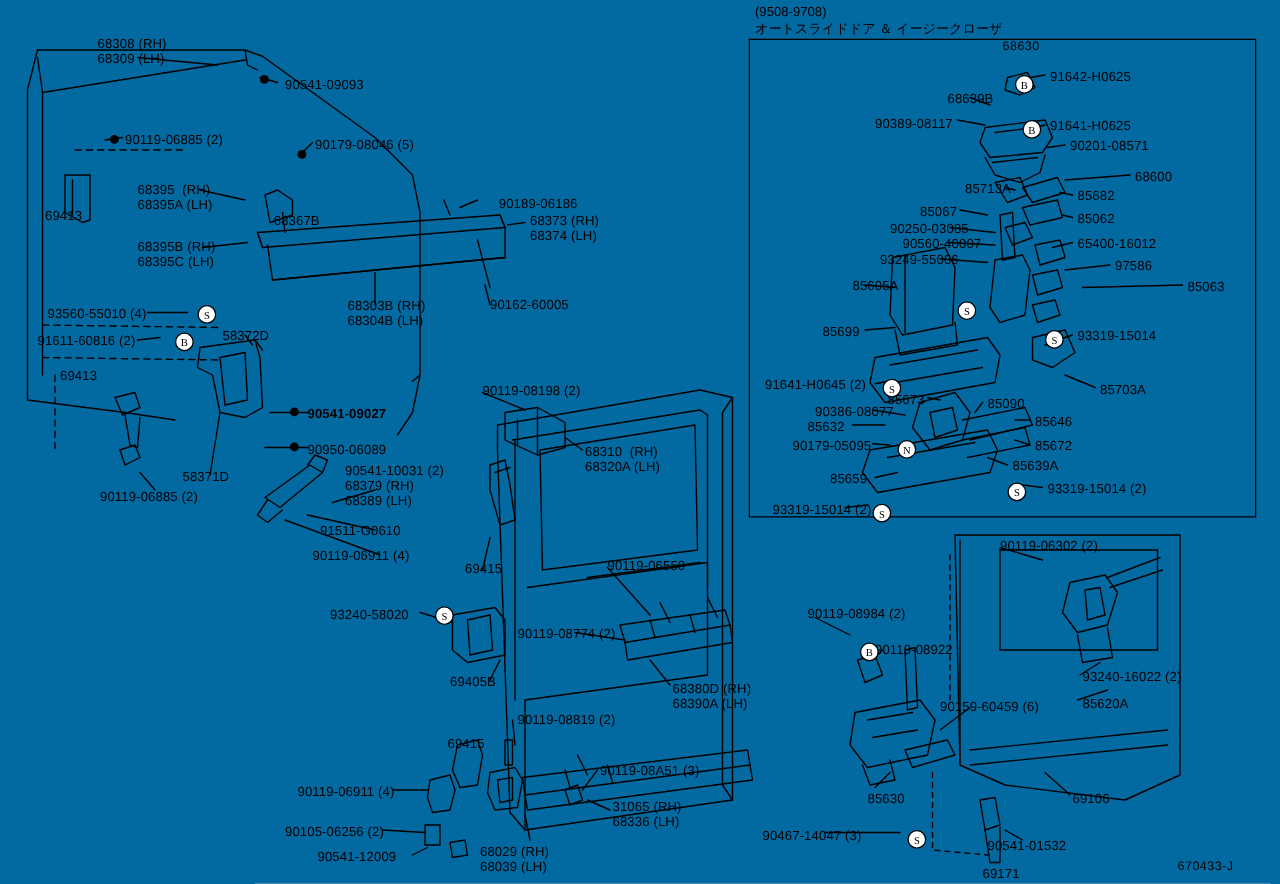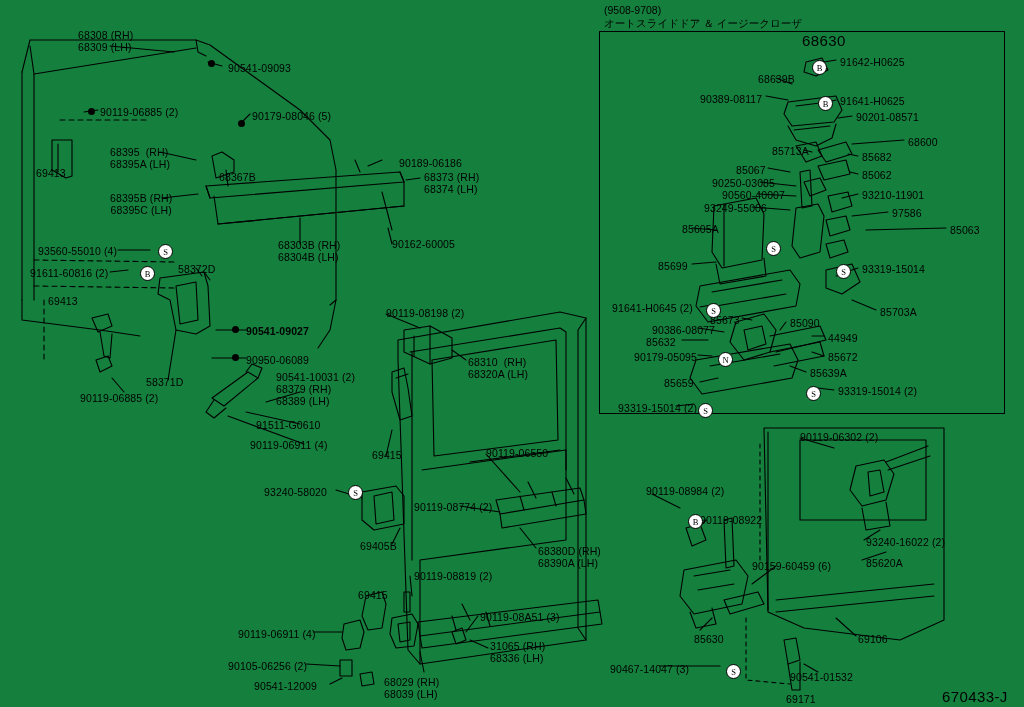--- a/index.html
+++ b/index.html
@@ -1,24 +1,24 @@
 <!DOCTYPE html>
 <html><head>
 <meta charset="utf-8">
 <style>
   html,body{margin:0;padding:0;background:#fff;}
   body{width:1024px;height:707px;overflow:hidden;font-family:"Liberation Sans",sans-serif;}
-  #stage{position:relative;width:1024px;height:707px;background:#15803d;}
+  #stage{position:relative;width:1024px;height:707px;background:#0369a1;}
   .lbl{position:absolute;font-size:10.5px;line-height:11.5px;color:#000;white-space:pre;letter-spacing:.1px;}
   svg.art{position:absolute;left:0;top:0;width:1024px;height:707px;pointer-events:none;}
   .dot{position:absolute;width:7px;height:7px;border-radius:50%;background:#000;}
   .circ{position:absolute;border:1.1px solid #000;border-radius:50%;display:flex;align-items:center;justify-content:center;font-size:8.5px;font-family:"Liberation Serif",serif;background:#fff;}
   .box{position:absolute;border:1.2px solid #000;background:transparent;}
   .title-jp{position:absolute;font-size:10.5px;line-height:12px;white-space:pre;}
-  .code{position:absolute;font-size:15px;letter-spacing:.4px;padding-left:20px;}
+  .code{position:absolute;font-size:10px;letter-spacing:.4px;padding-left:20px;}
 </style>
 </head>
 <body>
 
 <div id="stage">
 
   <svg class="art" viewBox="0 0 1024 707">
     <g fill="none" stroke="#000" stroke-width="1.1" stroke-linejoin="round" stroke-linecap="round">
 
       <path d="M22 72 L30 40 L196 40 L210 45 L300 110 L330 140 L336 170 L336 300 L330 305"></path>
@@ -252,21 +252,21 @@
       <div class="lbl" style="left: 78px; top: 30px;">68308 (RH)
 68309 (LH)</div>
       <div class="lbl" style="left: 228px; top: 63px;">90541-09093</div>
       <div class="lbl" style="left: 100px; top: 107px;">90119-06885 (2)</div>
       <div class="lbl" style="left: 252px; top: 111px;">90179-08046 (5)</div>
       <div class="lbl" style="left: 36px; top: 168px;">69413</div>
       <div class="lbl" style="left: 110px; top: 147px;">68395  (RH)
 68395A (LH)</div>
       <div class="lbl" style="left: 399px; top: 158px; text-align: center;">90189-06186</div>
       <div class="lbl" style="left: 219px; top: 172px;">68367B</div>
-      <div class="lbl" style="left: 110px; top: 193px; text-align: center;">68395B (RH)
+      <div class="lbl" style="left: 110px; top: 193px;">68395B (RH)
 68395C (LH)</div>
       <div class="lbl" style="left: 424px; top: 172px;">68373 (RH)
 68374 (LH)</div>
       <div class="lbl" style="left: 392px; top: 239px;">90162-60005</div>
       <div class="lbl" style="left: 278px; top: 240px;">68303B (RH)
 68304B (LH)</div>
       <div class="lbl" style="left: 38px; top: 246px;">93560-55010 (4)</div>
       <div class="lbl" style="left: 30px; top: 268px;">91611-60816 (2)</div>
       <div class="lbl" style="left: 178px; top: 264px;">58372D</div>
       <div class="lbl" style="left: 48px; top: 296px;">69413</div>
@@ -306,33 +306,33 @@
       <div class="lbl" style="left: 700px; top: 94px;">90389-08117</div>
       <div class="lbl" style="left: 840px; top: 96px;">91641-H0625</div>
       <div class="lbl" style="left: 856px; top: 112px;">90201-08571</div>
       <div class="lbl" style="left: 908px; top: 137px;">68600</div>
       <div class="lbl" style="left: 772px; top: 146px;">85713A</div>
       <div class="lbl" style="left: 862px; top: 152px;">85682</div>
       <div class="lbl" style="left: 736px; top: 165px;">85067</div>
       <div class="lbl" style="left: 862px; top: 170px;">85062</div>
       <div class="lbl" style="left: 712px; top: 178px;">90250-03085</div>
       <div class="lbl" style="left: 722px; top: 190px;">90560-40007</div>
-      <div class="lbl" style="left: 862px; top: 190px;">93210-11901</div>
+      <div class="lbl" style="left: 862px; top: 190px;">65400-16012</div>
       <div class="lbl" style="left: 704px; top: 203px;">93249-55006</div>
       <div class="lbl" style="left: 892px; top: 208px;">97586</div>
       <div class="lbl" style="left: 950px; top: 225px;">85063</div>
       <div class="lbl" style="left: 654px; top: 224px; margin-left: 28px;">85605A</div>
       <div class="lbl" style="left: 658px; top: 261px;">85699</div>
       <div class="lbl" style="left: 862px; top: 264px;">93319-15014</div>
       <div class="lbl" style="left: 612px; top: 303px;">91641-H0645 (2)</div>
       <div class="lbl" style="left: 880px; top: 307px;">85703A</div>
       <div class="lbl" style="left: 710px; top: 315px;">85673</div>
       <div class="lbl" style="left: 790px; top: 318px;">85090</div>
       <div class="lbl" style="left: 640px; top: 325px; margin-left: 12px;">90386-08077</div>
-      <div class="lbl" style="left: 828px; top: 333px;">44949</div>
+      <div class="lbl" style="left: 828px; top: 333px;">85646</div>
       <div class="lbl" style="left: 646px; top: 337px;">85632</div>
       <div class="lbl" style="left: 634px; top: 352px;">90179-05095</div>
       <div class="lbl" style="left: 828px; top: 352px;">85672</div>
       <div class="lbl" style="left: 810px; top: 368px;">85639A</div>
       <div class="lbl" style="left: 664px; top: 378px;">85659</div>
       <div class="lbl" style="left: 838px; top: 386px;">93319-15014 (2)</div>
       <div class="lbl" style="left: 618px; top: 403px;">93319-15014 (2)</div>
     </div>
   <div id="labels-lower">
       <div class="lbl" style="left: 800px; top: 432px;">90119-06302 (2)</div>

